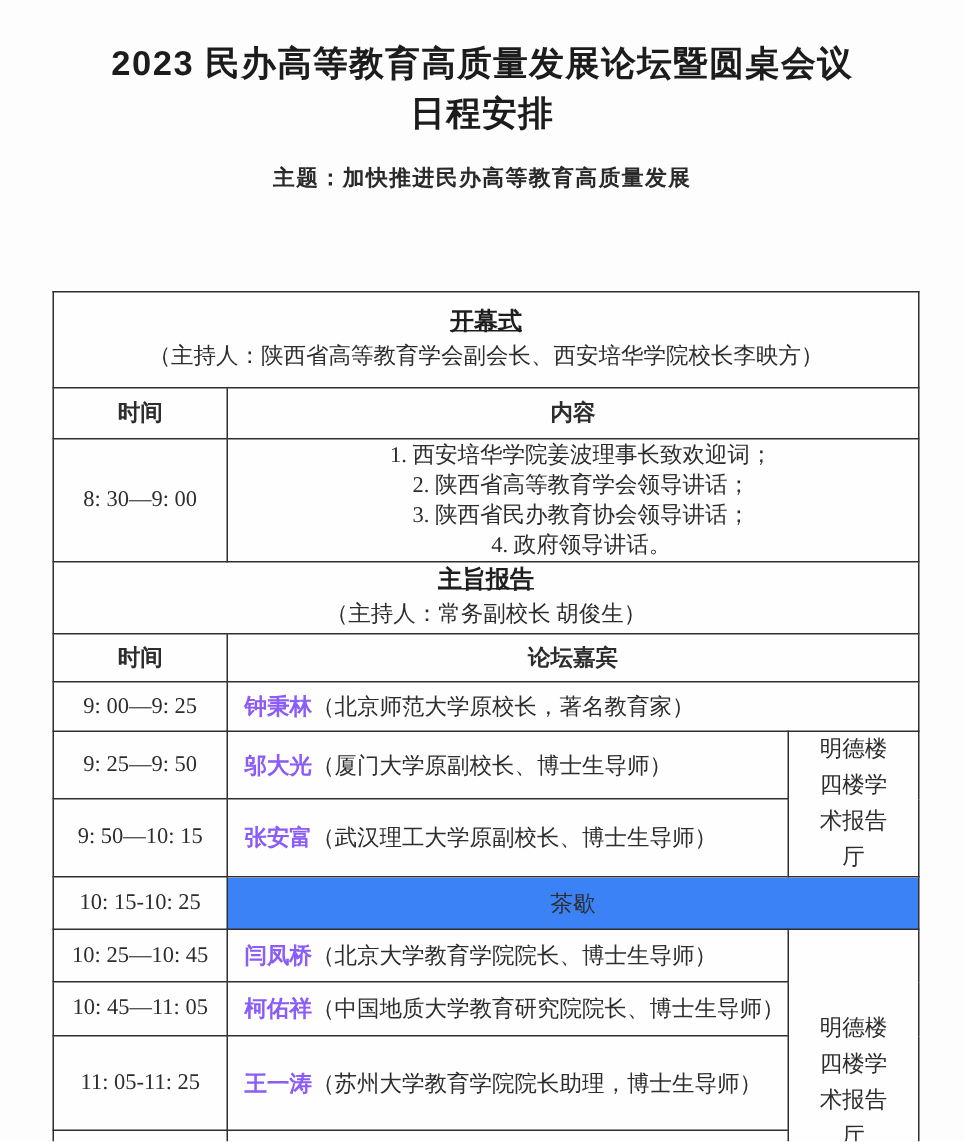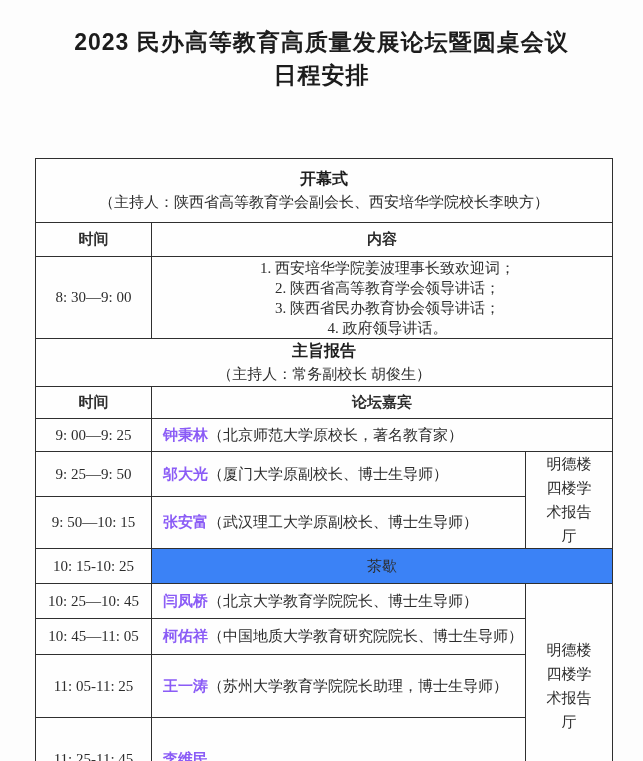--- a/index.html
+++ b/index.html
@@ -62,20 +62,21 @@
   tr.r-g5             { height: 63px; }
   tr.r-g6             { height: 70px; }
 
   td.section-cell { text-align: center; }
   .sec-title {
     font-family: "Liberation Sans", "DejaVu Sans", sans-serif;
     font-weight: bold;
     font-size: 16px;
     line-height: 24px;
     color: #1e1e1e;
+    text-decoration: underline;
   }
   .sec-host { font-size: 15px; line-height: 23px; }
 
   td.th-cell {
     text-align: center;
     font-family: "Liberation Sans", "DejaVu Sans", sans-serif;
     font-weight: bold;
     font-size: 15px;
     color: #1e1e1e;
   }
@@ -105,20 +106,21 @@
   td.clipped-cell { vertical-align: top; padding-top: 13px; }
 </style>
 </head>
 <body>
 
 <div class="page">
 
   <div class="doc-header">
     <div class="title-line">2023 民办高等教育高质量发展论坛暨圆桌会议</div>
     <div class="title-line">日程安排</div>
+    <div class="subtitle">主题：加快推进民办高等教育高质量发展</div>
   </div>
 
   <table class="schedule">
     <colgroup>
       <col class="c-time">
         <col class="c-content">
         <col class="c-venue">
     </colgroup>
 
     <tbody>

